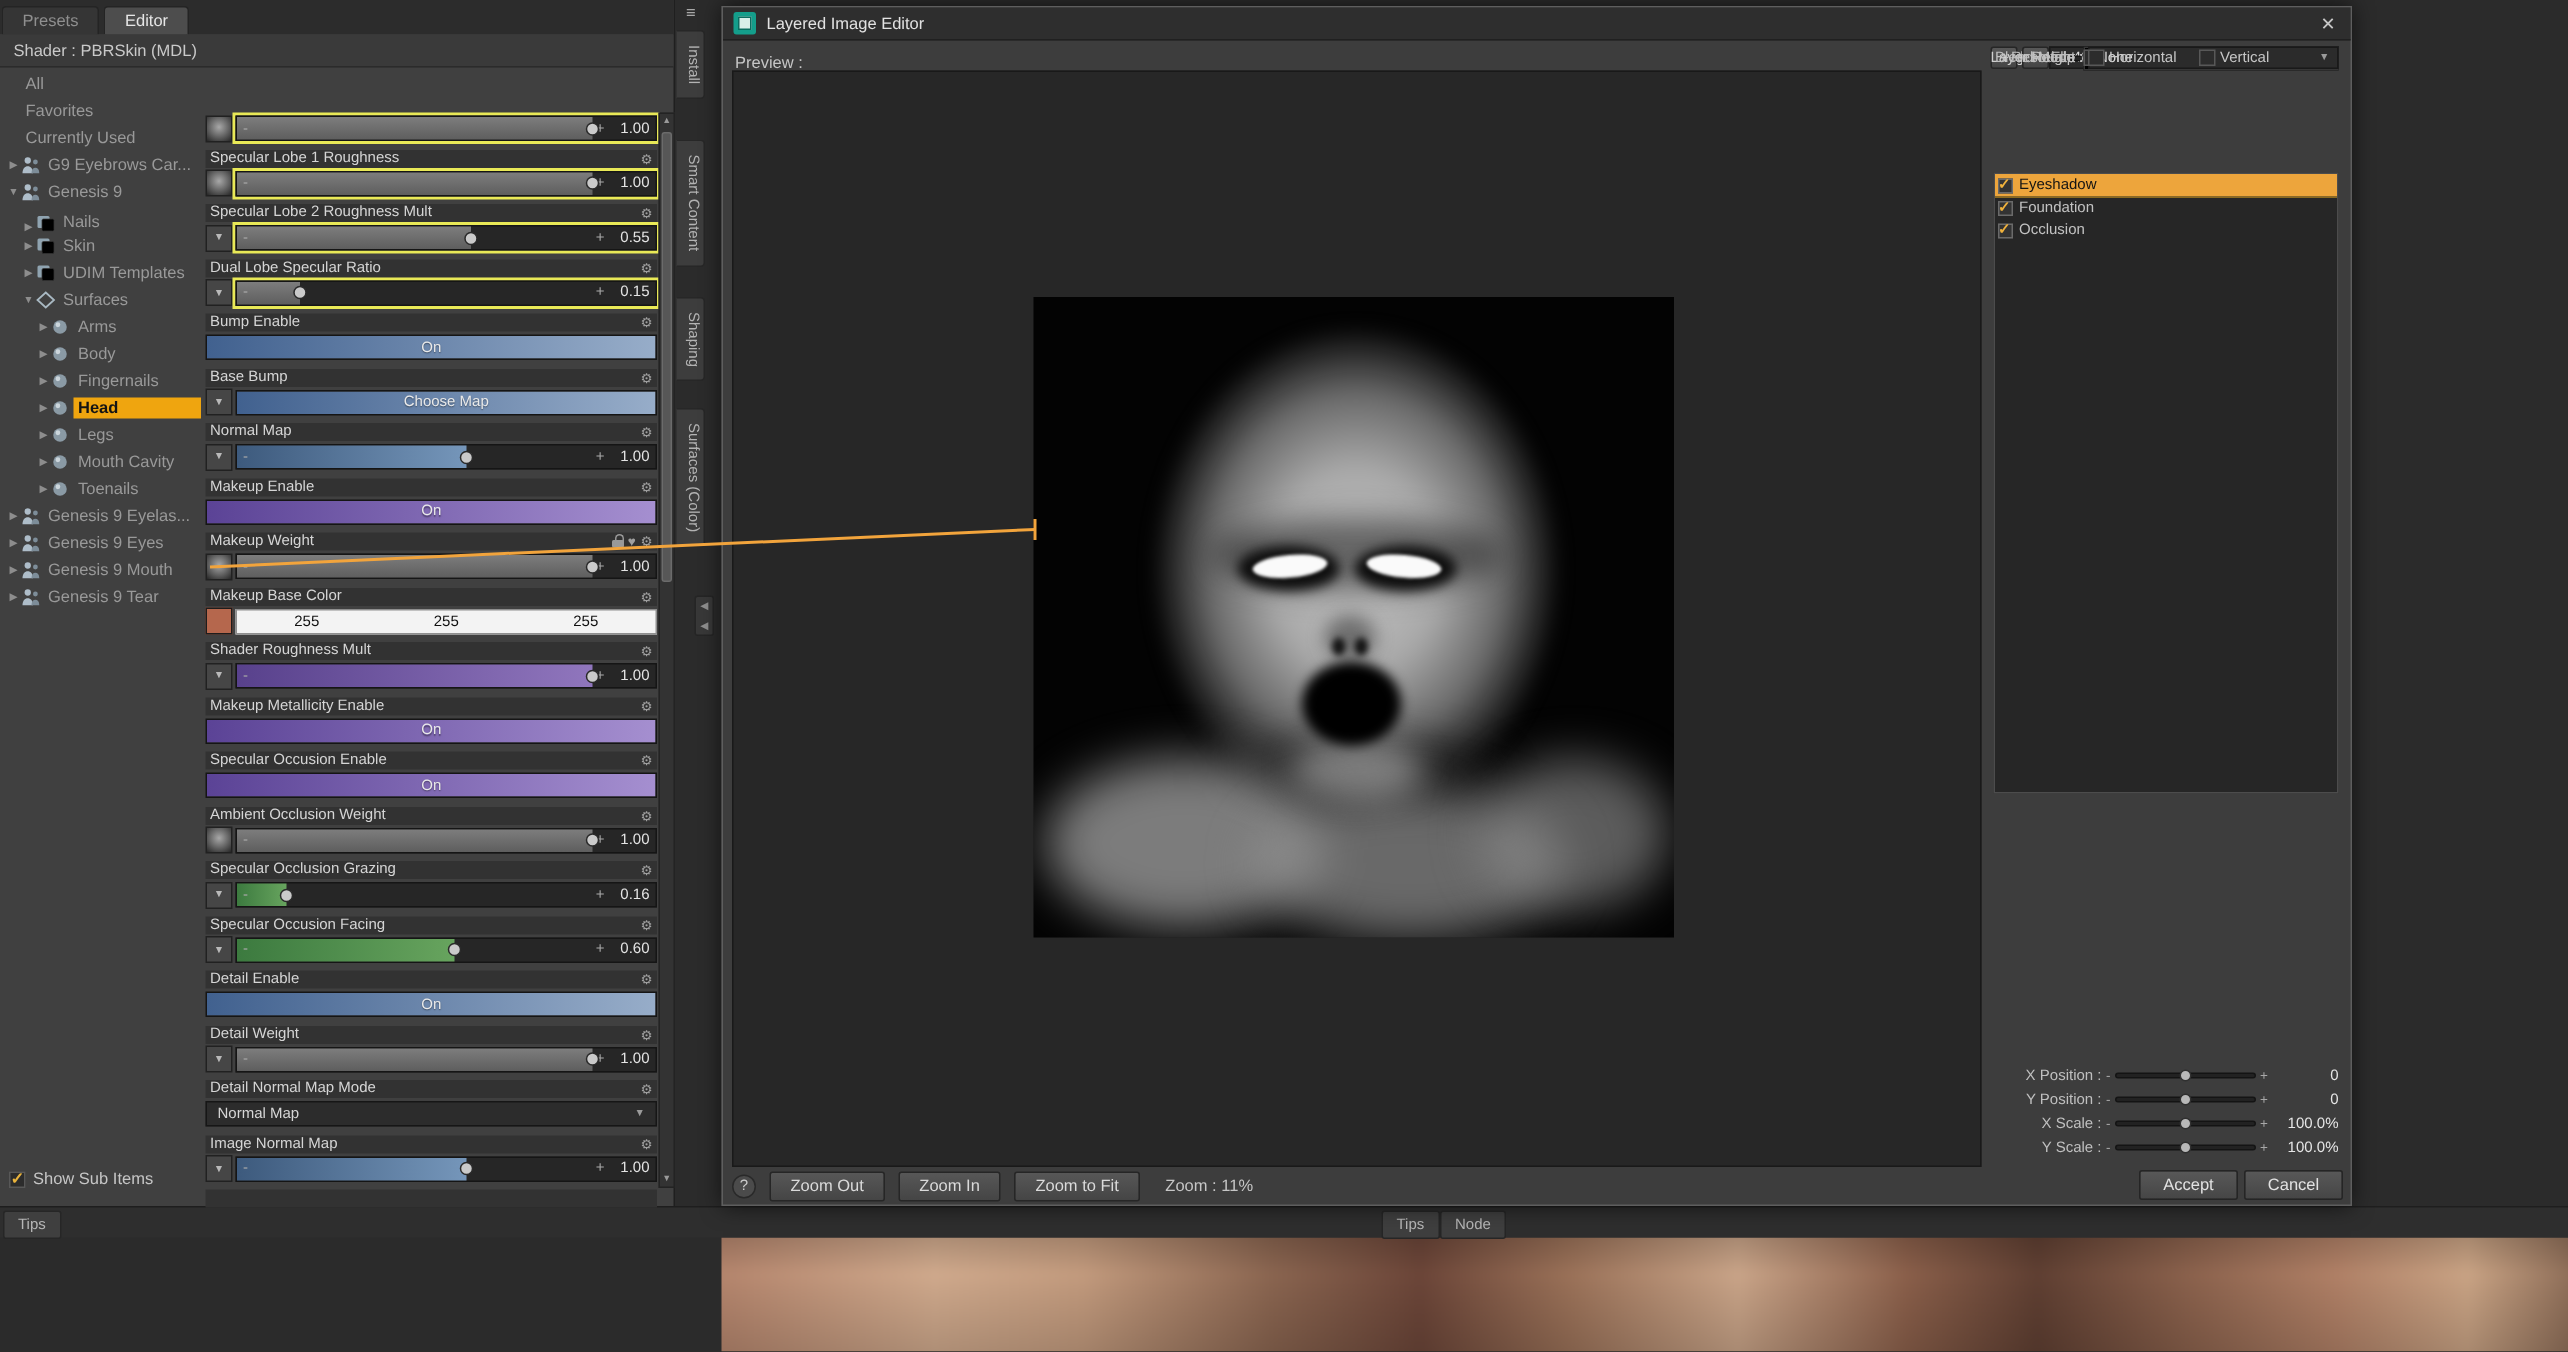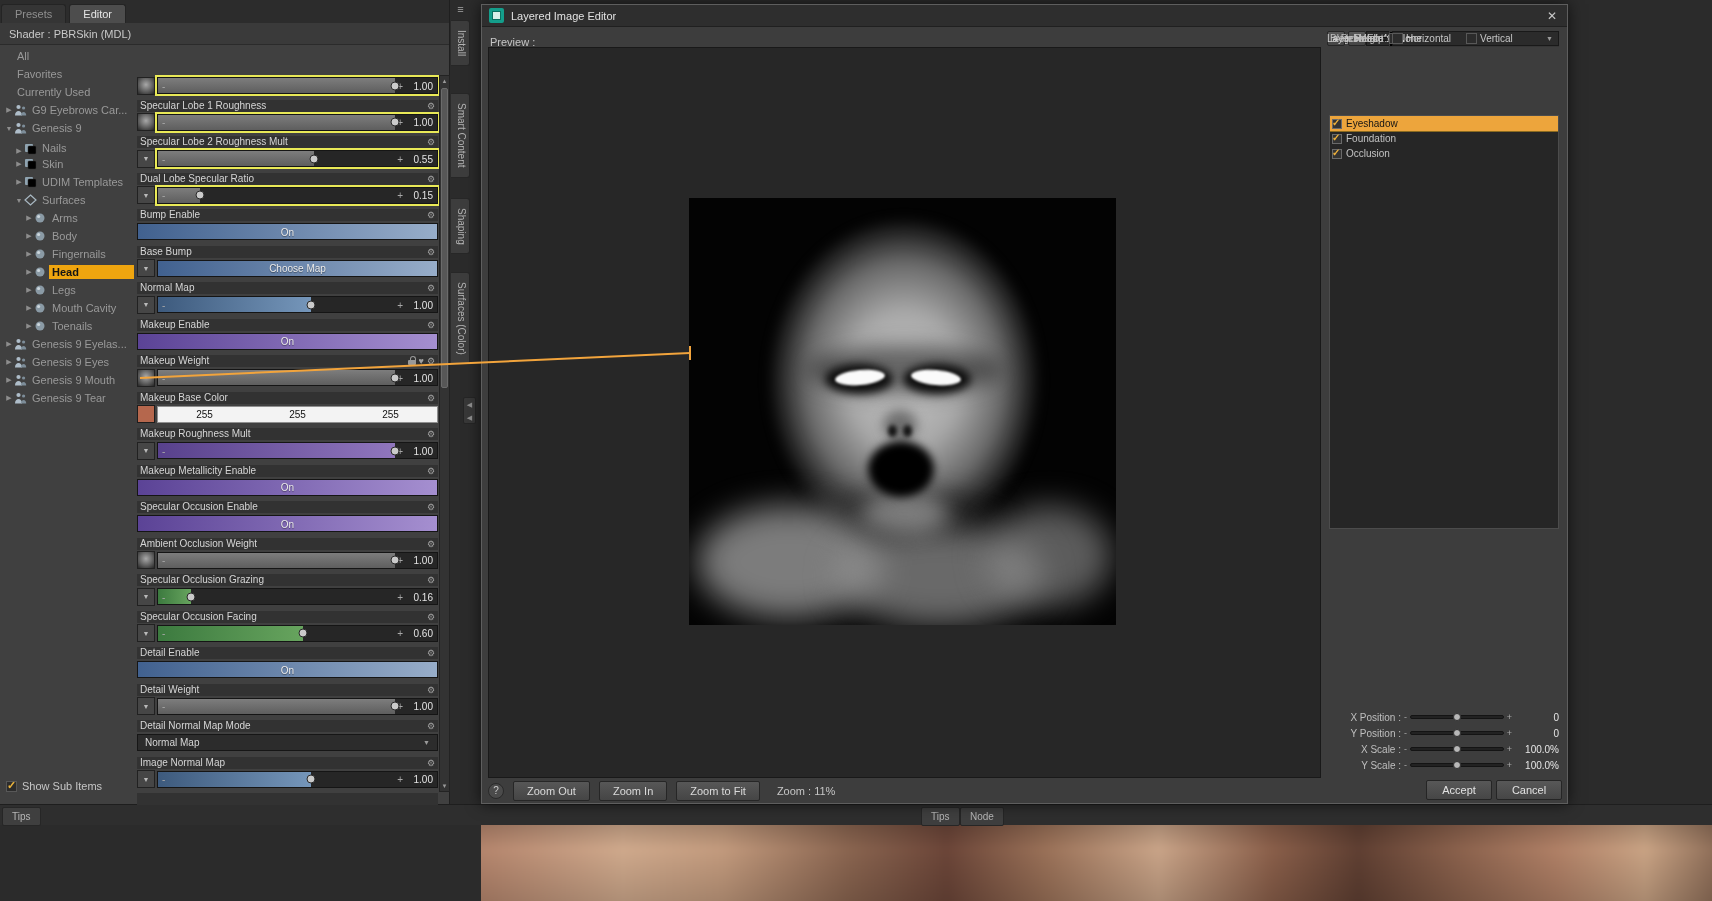--- a/index.html
+++ b/index.html
@@ -490,21 +490,21 @@
             <span class="swatch" style="background: rgb(181, 103, 77);"></span>
             <div class="colorbar">
               <span>255</span>
               <span>255</span>
               <span>255</span>
             </div>
           </div>
         </div>
         <div class="param">
           <div class="param-hd">
-            <span class="lbl">Makeup Roughness Mult</span>
+            <span class="lbl">Shader Roughness Mult</span>
             <span class="hd-icons">
               <span class="hglyph">⚙</span>
             </span>
           </div>
           <div class="ctl">
             <span class="leftbox">▼</span>
             <div class="track">
               <div class="fill purple" style="width: 85%;"></div>
               <span class="tminus">-</span>
               <span class="tplus">+</span>

